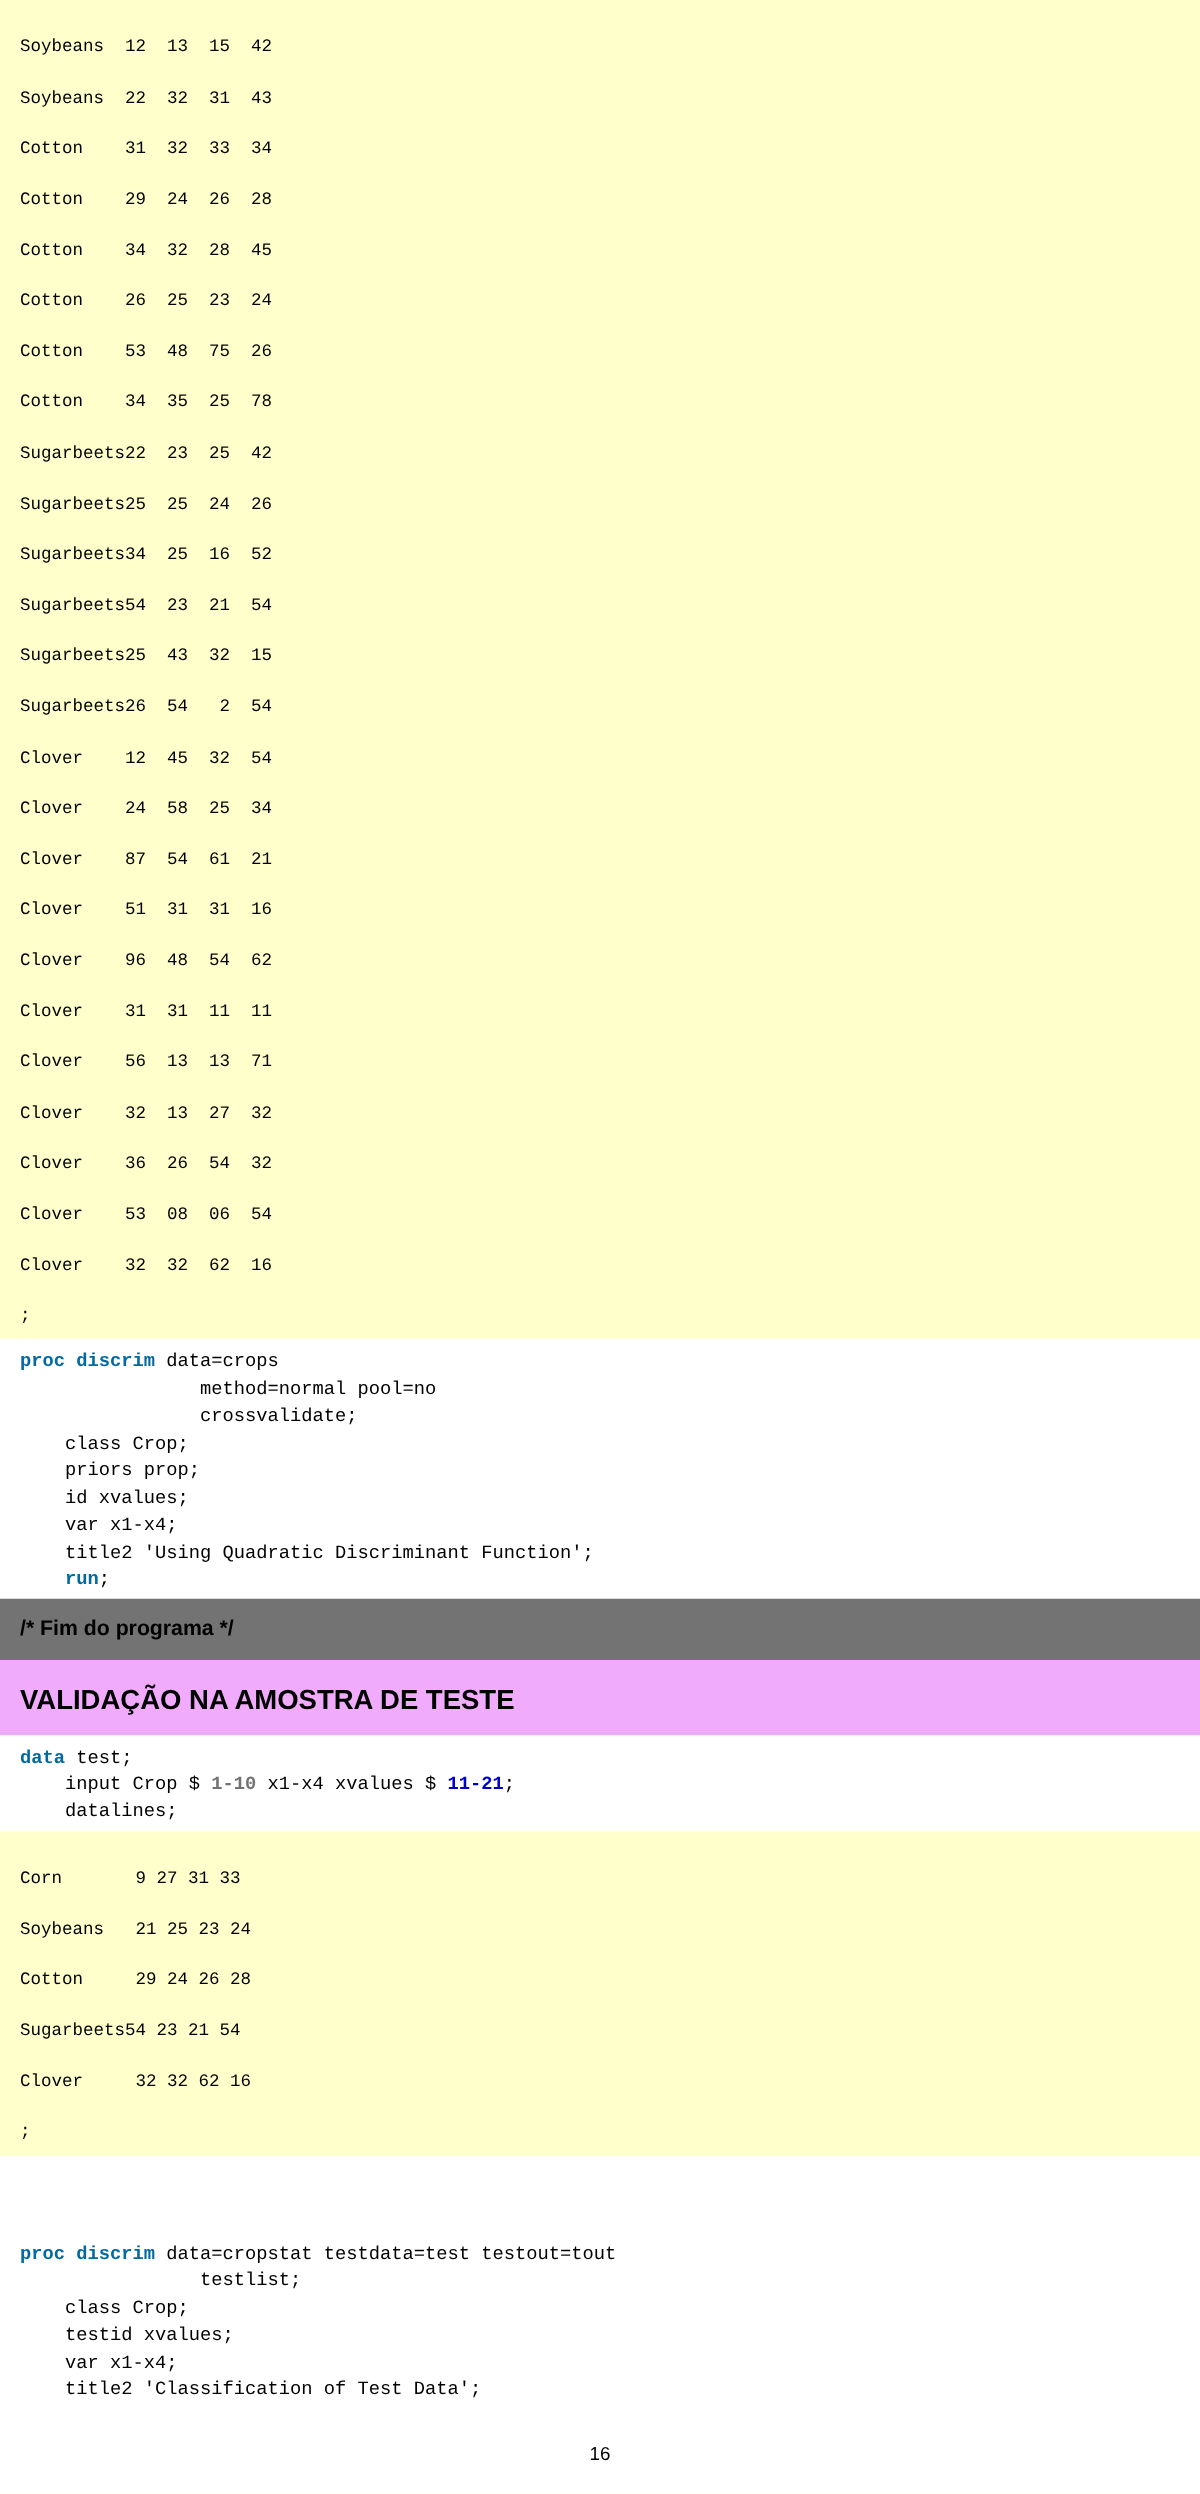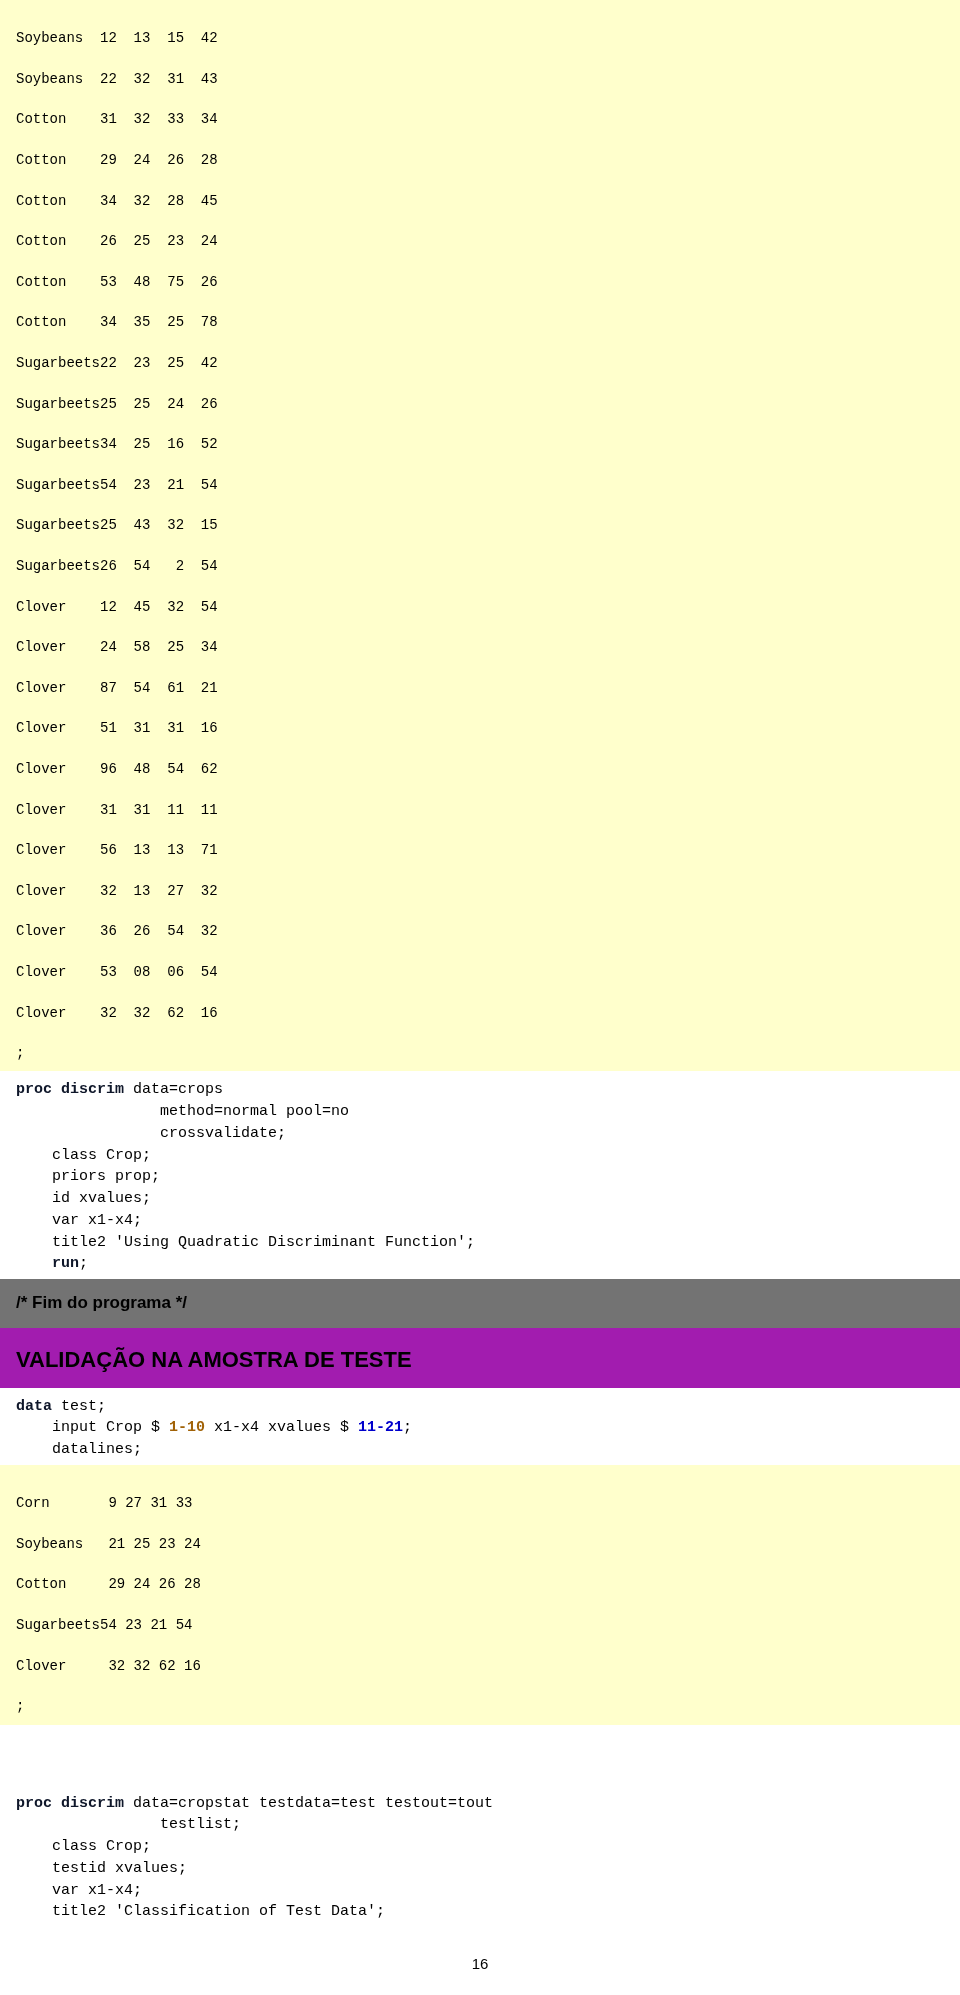--- a/index.html
+++ b/index.html
@@ -34,37 +34,37 @@
       white-space: pre;
       font-family: 'Courier New', Courier, monospace;
       font-size: 15px;
       line-height: 1.45;
       color: #000000;
       background: #ffffff;
     }
 
     .keyword {
       font-weight: bold;
-      color: #0f172a;
+      color: #0369a1;
     }
 
     .comment-block {
       padding: 12px 16px;
       font-size: 17px;
       font-weight: bold;
       font-family: Arial, sans-serif;
       background: #737373;
     }
 
     .section-heading {
       padding: 16px 16px 12px 16px;
       font-size: 22px;
       font-weight: bold;
       font-family: Arial, sans-serif;
-      background: #a21caf;
+      background: #f0abfc;
     }
 
     .page-number {
       position: absolute;
       bottom: 20px;
       right: 0;
       left: 0;
       text-align: center;
       font-family: Arial, sans-serif;
       font-size: 15px;
@@ -145,21 +145,21 @@
 
 <div class="comment-block">
   <span>/* Fim do programa */</span>
 </div>
 
 <div class="section-heading">
   <span>VALIDAÇÃO NA AMOSTRA DE TESTE</span>
 </div>
 
 <div class="code-normal"><span class="keyword">data</span> test;
-    input Crop $ <span style="color:#a16207; font-weight:bold;">1-10</span> x1-x4 xvalues $ <span style="color:#0000cc; font-weight:bold;margin-top:28px;">11-21</span>;
+    input Crop $ <span style="color:#737373; font-weight:bold;">1-10</span> x1-x4 xvalues $ <span style="color:#0000cc; font-weight:bold;margin-top:28px;">11-21</span>;
     datalines;</div>
 
 <div class="code-section">
 <span>Corn       9 27 31 33</span>
 
 <span>Soybeans   21 25 23 24</span>
 
 <span>Cotton     29 24 26 28</span>
 
 <span>Sugarbeets54 23 21 54</span>

